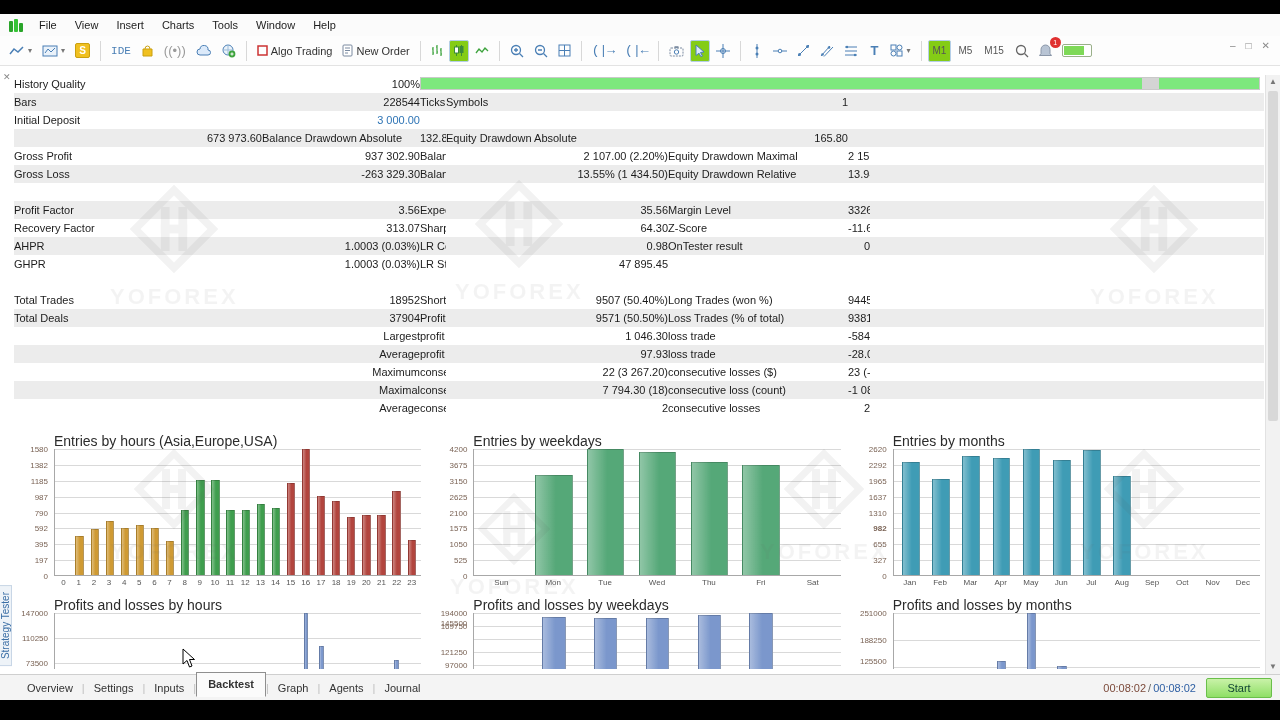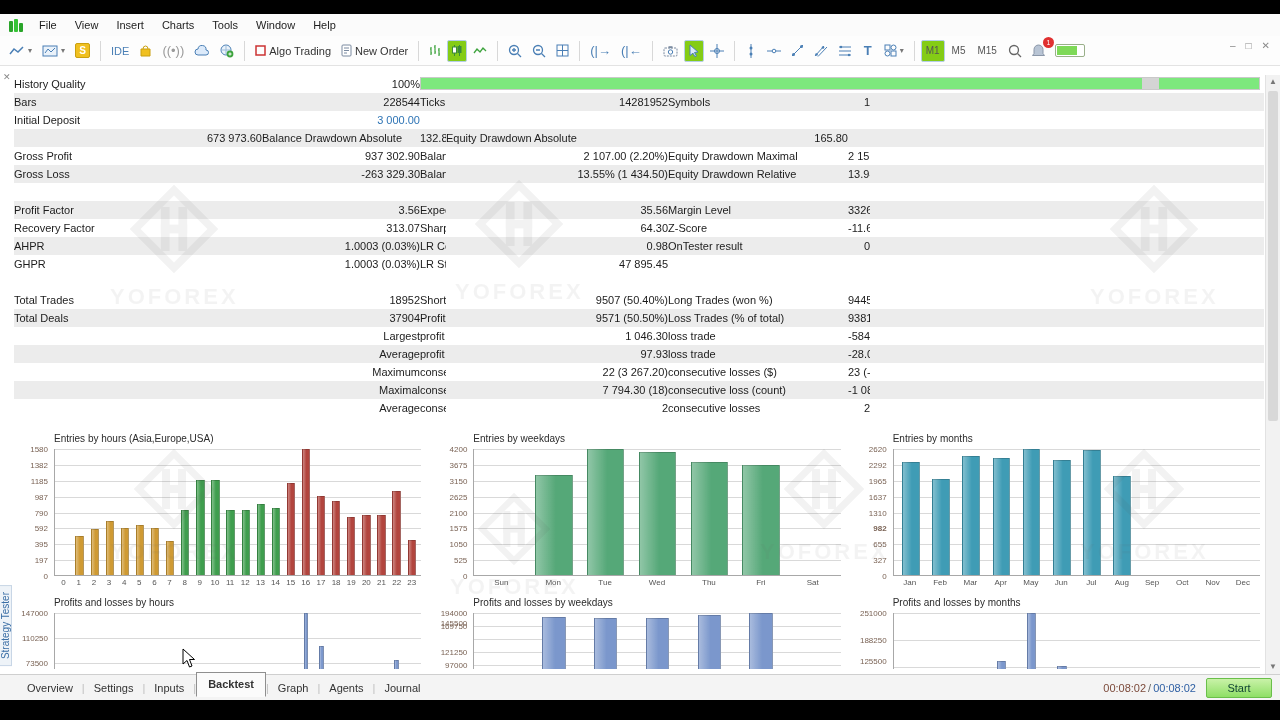--- a/index.html
+++ b/index.html
@@ -12,21 +12,21 @@
   .mt-logo { width:16px; height:13px; margin:0 6px 0 2px; }
   .menu-item { padding:2px 9px; cursor:default; }
   .win-controls { position:absolute; top:26px; right:10px; display:flex; gap:10px; color:#8a8a8a; font-size:10px; z-index:4; }
   .win-controls span { cursor:default; }
 
   
   .toolbar { height:30px; display:flex; align-items:center; padding:0 4px; background:#fdfdfd; border-bottom:1px solid #e3e3e3; font-size:11px; color:#333; }
   .tb-sep { width:1px; height:20px; background:#d8d8d8; margin:0 5px; flex:none; }
   .tb-btn { height:22px; min-width:20px; display:flex; align-items:center; justify-content:center; gap:3px; border:1px solid transparent; border-radius:2px; margin:0 1px; padding:0 3px; flex:none; cursor:default; }
   .tb-btn.sel { background:#84cc16; border-color:#b5cfe8; }
-  .tb-blue { color:#4a7fb5; } .tb-gray { color:#9a9a9a; }
+  .tb-blue { color:#4a7fb5;font-family:Liberation Mono, monospace; } .tb-gray { color:#9a9a9a; }
   .glyph { font-size:13px; line-height:1; }
   .caret { font-size:8px; color:#777; }
   .ybox { width:15px; height:15px; background:#f0c020; border:1px solid #caa010; border-radius:2px; color:#fff; font-weight:bold; font-size:10px; display:flex; align-items:center; justify-content:center; }
   .tf-btn { font-size:10px; color:#555; padding:2px 4px; }
   .badge { position:absolute; top:-4px; right:-6px; background:#e03030; color:#fff; border-radius:50%; width:11px; height:11px; font-size:7px; display:flex; align-items:center; justify-content:center; }
   .battery { width:30px; height:13px; border:1px solid #9ab08a; border-radius:2px; background:#fff; padding:1px; }
   .battery > i { display:block; width:78%; height:100%; background:#7ed957; }
 
   
   .tester { position:absolute; top:52px; left:0; right:0; bottom:0; background:#fff; }
@@ -36,21 +36,21 @@
   .srow.shade { background:#ececec; }
   .cell { overflow:hidden; white-space:nowrap; }
   .cell.v { text-align:right; }
   .progress-wrap { grid-column:3 / 9; position:relative; padding:2px 0 3px; }
   .progress-bar { position:relative; height:13px; background:#7de87d; border:1px solid #c9c9c9; }
   .progress-notch { position:absolute; top:0; bottom:0; left:86%; width:17px; background:#d4d4d4; }
 
   
   .charts { position:absolute; top:367px; left:14px; right:20px; display:grid; grid-template-columns:1fr 1fr 1fr; grid-template-rows:158px 78px; column-gap:12px; row-gap:6px; }
   .chart-cell { position:relative; overflow:hidden; }
-  .chart-title { font-size:10px; color:#2b2b2b; margin-left:40px; height:16px; }
+  .chart-title { font-size:14px; color:#2b2b2b; margin-left:40px; height:16px; }
   .chart-body { position:relative; }
   .ylab { position:absolute; width:34px; text-align:right; font-size:8px; color:#7a6355; }
   .plot { position:relative; margin-left:40px; overflow:hidden; border-left:1px solid #a8a8a8; }
   .plot.axis-bottom { border-bottom:1px solid #a8a8a8; }
   .gridline { position:absolute; left:0; right:0; height:1px; background:#d9d9d9; }
   .bars { position:absolute; left:0; top:0; right:0; display:flex; align-items:flex-end; padding:0 2px; }
   .barslot { flex:1; display:flex; justify-content:center; align-items:flex-end; height:100%; }
   .bar { border:1px solid rgba(0,0,0,0.18); border-bottom:none; }
   .xrow { display:flex; margin-left:40px; padding:0 2px; height:13px; }
   .xlab { flex:1; text-align:center; font-size:8px; color:#555; line-height:13px; overflow:hidden; }
@@ -297,21 +297,20 @@
             <span class="progress-wrap">
               <span class="progress-bar" style="display: block; background: rgb(125, 232, 125);">
                 <span class="progress-notch"></span>
               </span>
             </span>
           </div>
           <div class="srow shade">
             <span class="cell">Bars</span>
             <span class="cell v">228544</span>
             <span class="cell">Ticks</span>
-            <span class="cell v">14281952</span>
             <span class="cell">Symbols</span>
             <span class="cell v">1</span>
           </div>
           <div class="srow">
             <span class="cell">Initial Deposit</span>
             <span class="cell v" style="color: rgb(46, 116, 181);">3 000.00</span>
             <span class="cell"></span>
             <span class="cell v"></span>
             <span class="cell"></span>
             <span class="cell v"></span>

